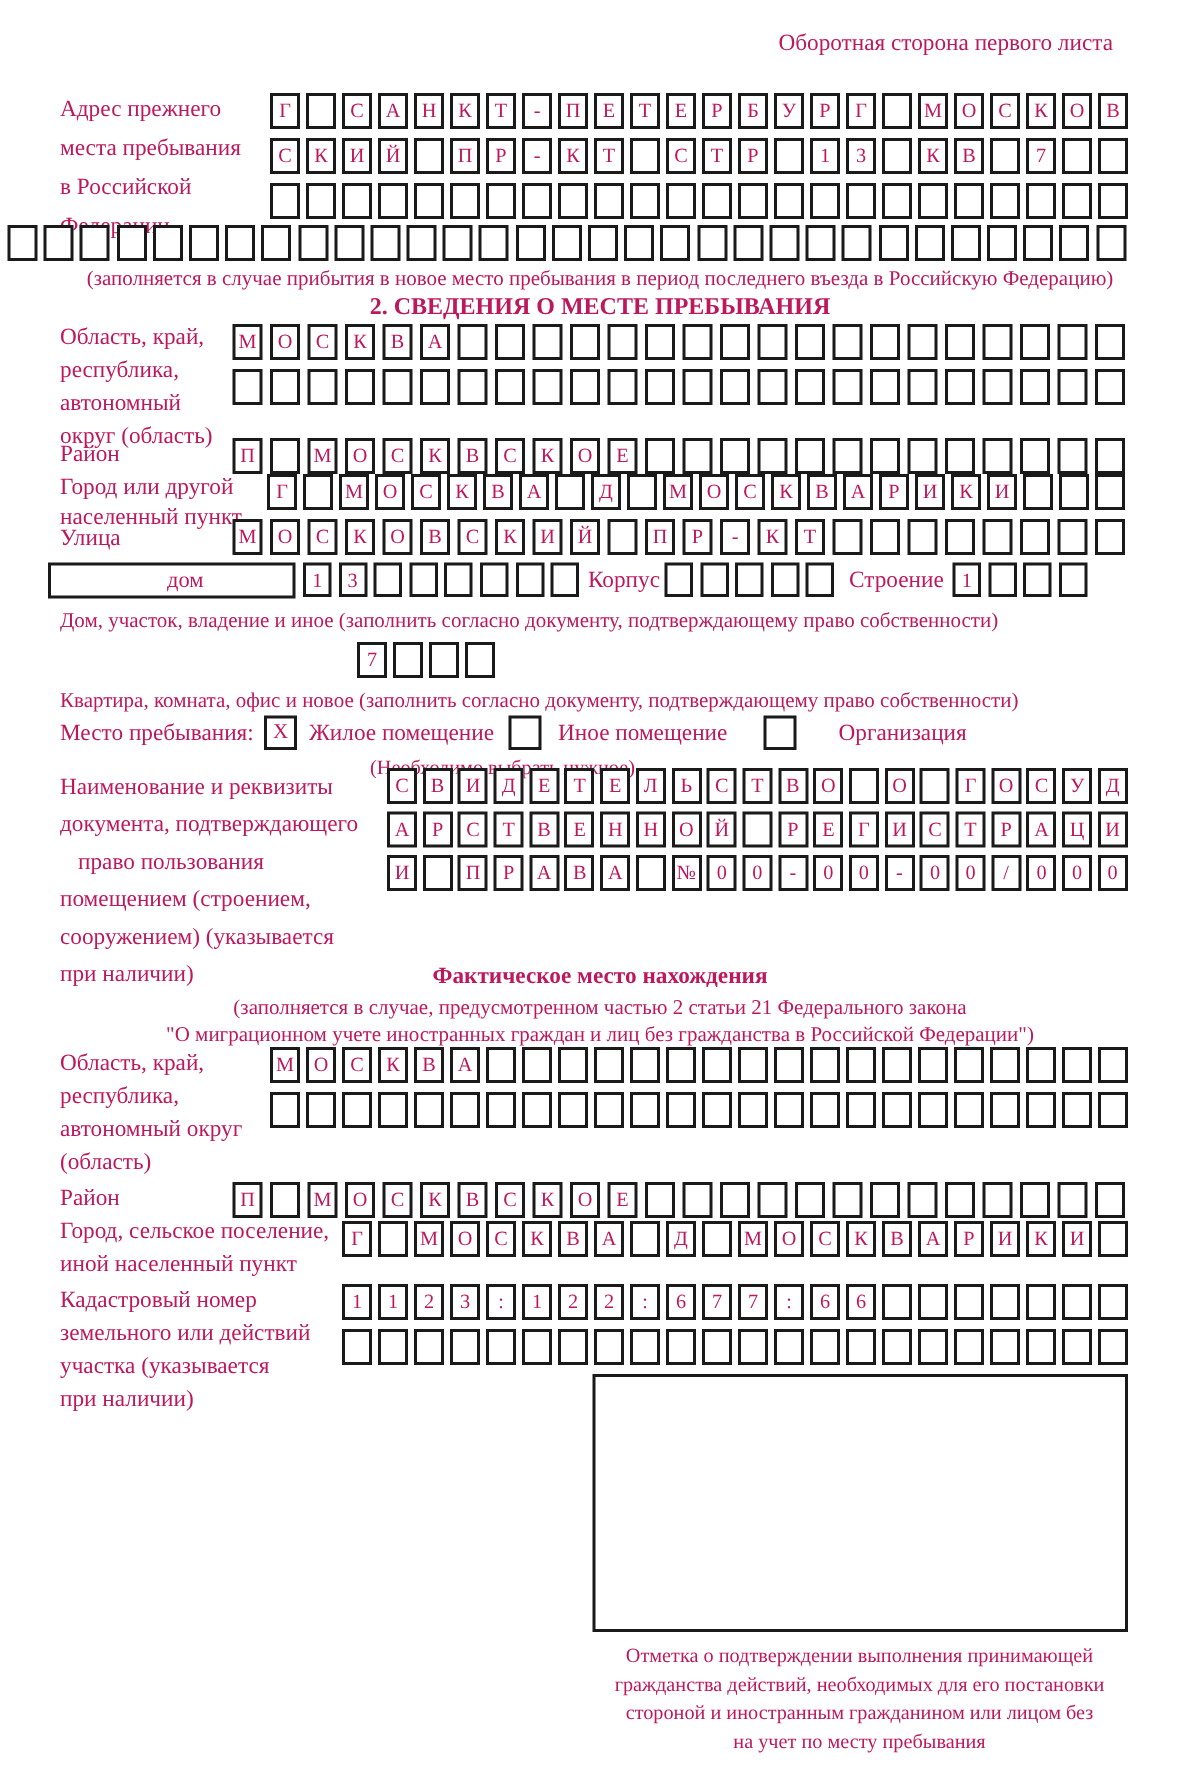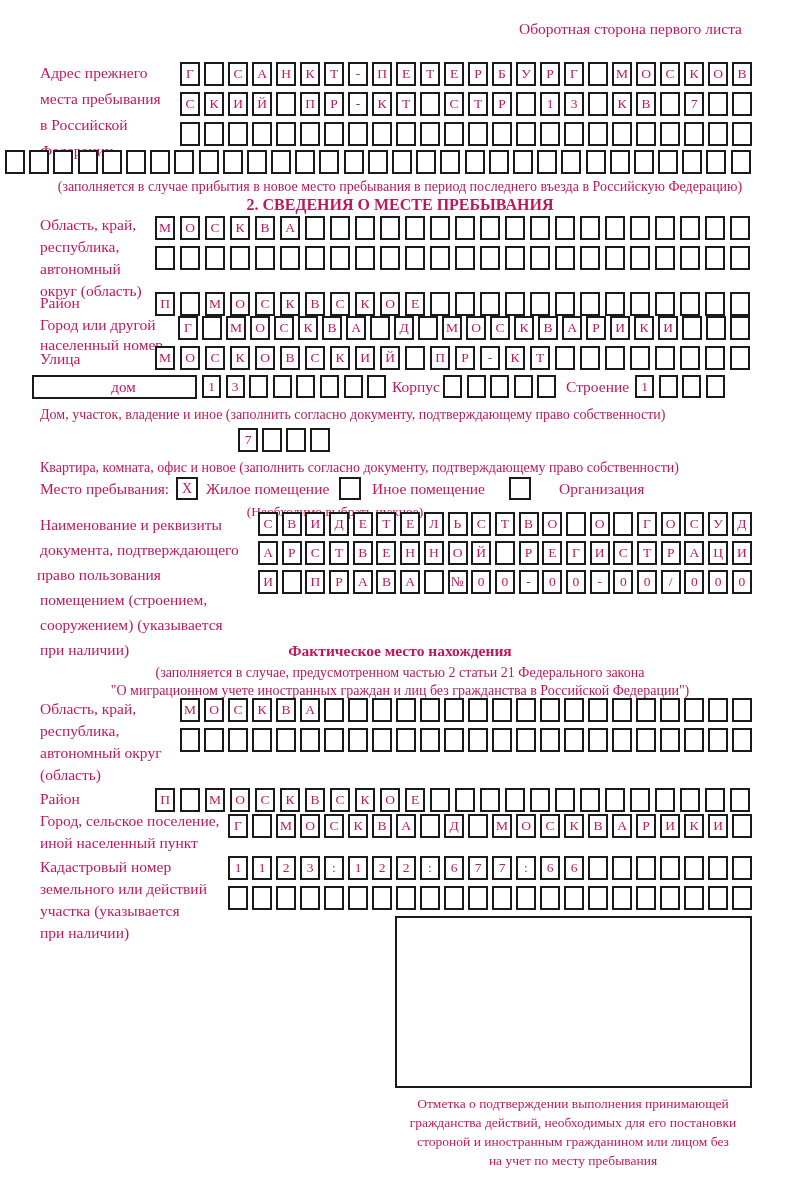--- a/index.html
+++ b/index.html
@@ -228,21 +228,21 @@
       <div class="cell"></div>
       <div class="cell"></div>
       <div class="cell"></div>
       <div class="cell"></div>
       <div class="cell"></div>
       <div class="cell"></div>
       <div class="cell"></div>
     </div>
 
   <div class="abs lbl" style="left:40px;top:316px;">Город или другой</div>
-  <div class="abs lbl" style="left:40px;top:336px;">населенный номер</div>
+  <div class="abs lbl" style="left:40px;top:336px;">населенный пункт</div>
   <div class="cellrow g4" style="left:178px;top:316px;">
       <div class="cell">Г</div>
       <div class="cell"></div>
       <div class="cell">М</div>
       <div class="cell">О</div>
       <div class="cell">С</div>
       <div class="cell">К</div>
       <div class="cell">В</div>
       <div class="cell">А</div>
       <div class="cell"></div>
@@ -331,21 +331,21 @@
   <div class="chk" style="left:176px;top:477px;">X</div>
   <div class="abs lbl" style="left:206px;top:480px;">Жилое помещение</div>
   <div class="chk" style="left:339px;top:477px;"></div>
   <div class="abs lbl" style="left:372px;top:480px;">Иное помещение</div>
   <div class="chk" style="left:509px;top:477px;"></div>
   <div class="abs lbl" style="left:559px;top:480px;">Организация</div>
   <div class="abs capsm" style="left:185px;top:502px;width:300px;text-align:center;">(Необходимо выбрать нужное)</div>
 
   <div class="abs lbl" style="left:40px;top:516px;">Наименование и реквизиты</div>
   <div class="abs lbl" style="left:40px;top:541px;">документа, подтверждающего</div>
-  <div class="abs lbl" style="left:37px;top:566px;">право пользования</div>
+  <div class="abs lbl" style="left:52px;top:566px;">право пользования</div>
   <div class="abs lbl" style="left:40px;top:591px;">помещением (строением,</div>
   <div class="abs lbl" style="left:40px;top:616px;">сооружением) (указывается</div>
   <div class="abs lbl" style="left:40px;top:641px;">при наличии)</div>
   <div class="cellrow g37" style="left:258px;top:512px;">
       <div class="cell">С</div>
       <div class="cell">В</div>
       <div class="cell">И</div>
       <div class="cell">Д</div>
       <div class="cell">Е</div>
       <div class="cell">Т</div>

